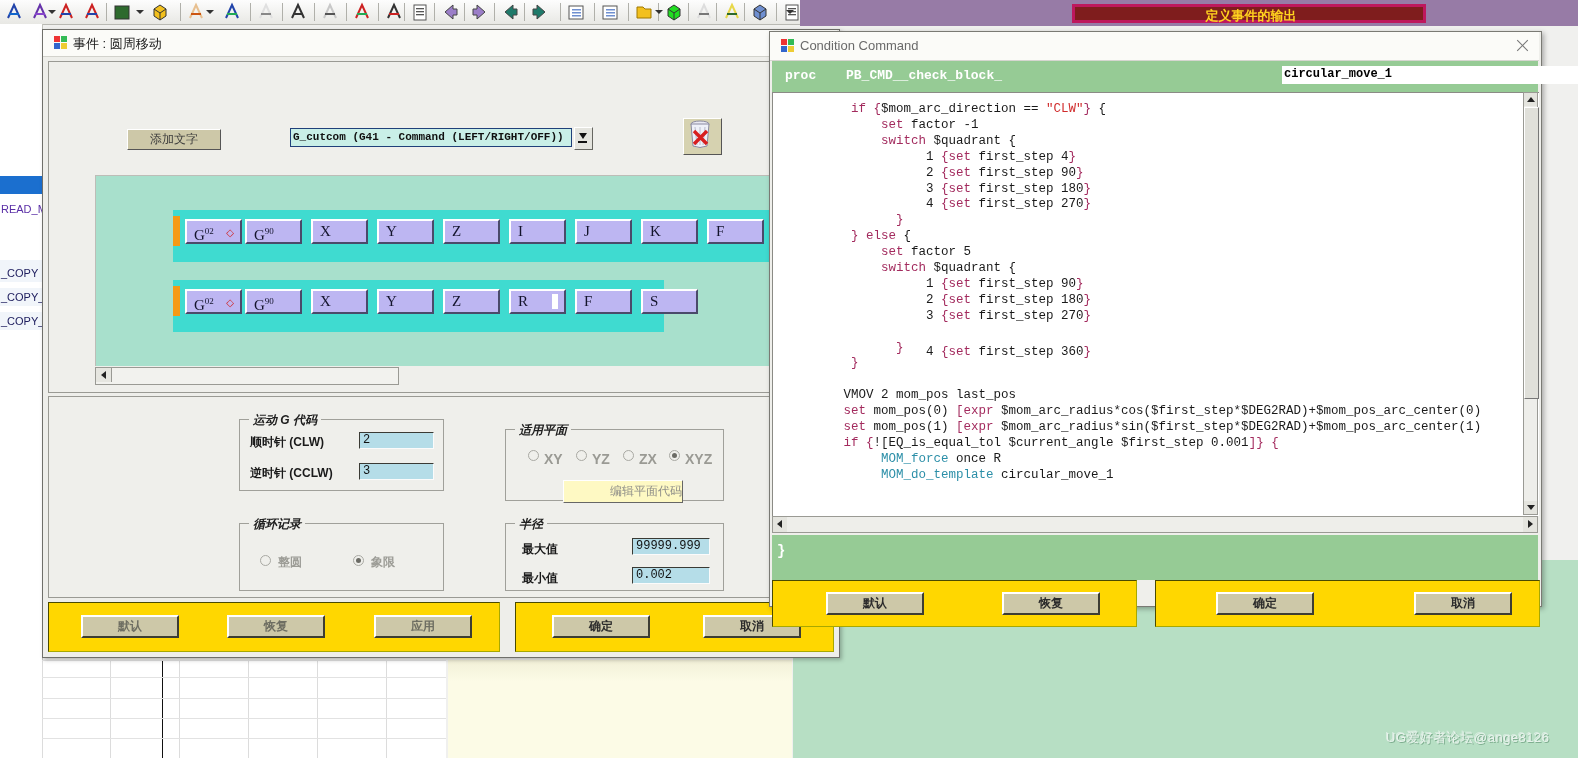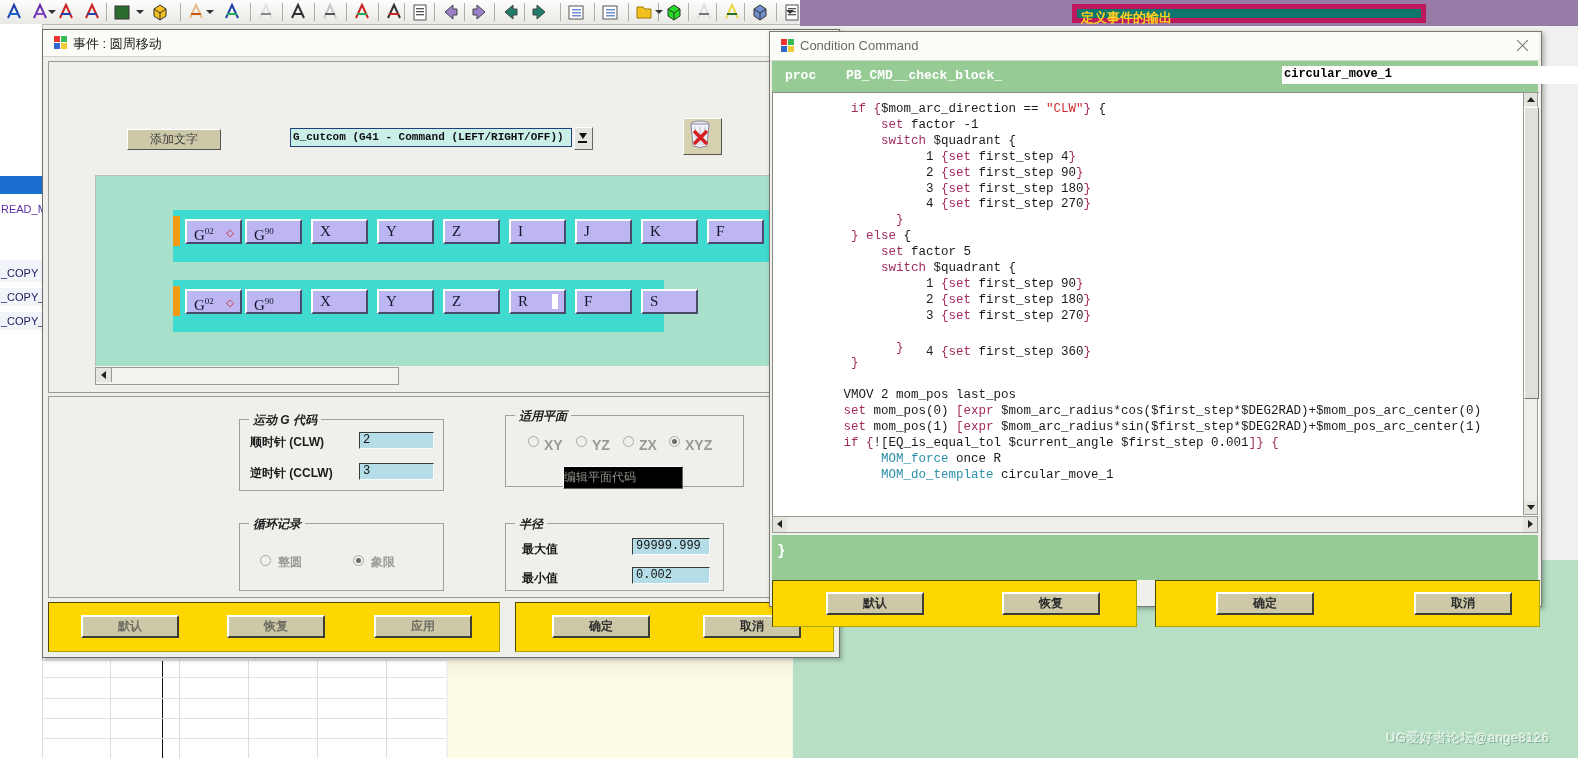--- a/index.html
+++ b/index.html
@@ -38,22 +38,22 @@
 
   #note-pad{left:448px;top:660px;width:344px;height:98px;
     background:linear-gradient(#f2f0d8,#fcfbe6 22%,#fcfbe6);}
   #green-pad{left:793px;top:660px;width:785px;height:98px;background:#b7dfc4;}
   #green-pad2{left:793px;top:560px;width:785px;height:100px;background:#b7dfc4;}
   #watermark{left:1386px;top:729px;font-size:13px;color:#e8f3ec;
     text-shadow:1px 1px 0 #7fae90,-1px -1px 0 #d8ece0;letter-spacing:.5px;white-space:nowrap;}
 
   
   #purple-strip{left:800px;top:0;width:778px;height:26px;background:#977ba6;}
-  #black-title{left:1072px;top:4px;width:354px;height:19px;background:#0f766e;
-    border:5px solid #be185d;box-sizing:border-box;}
+  #black-title{left:1072px;top:4px;width:354px;height:19px;background:#7f1d1d;
+    border:3px solid #be185d;box-sizing:border-box;text-align:center;}
   #black-title span{display:block;color:#ffd21e;font-size:13px;font-weight:bold;
     line-height:17px;padding-left:4px;white-space:nowrap;}
 
   
   #dlg-event{left:42px;top:29px;width:796px;height:627px;
     background:#eeeeea;border:1px solid #6f6f6a;box-shadow:2px 2px 4px rgba(0,0,0,.25);}
   #ev-title{left:0;top:0;width:794px;height:26px;background:#fbfbf8;border-bottom:1px solid #d2d2cc;}
   #ev-title .t{position:absolute;left:30px;top:5px;font-size:13px;color:#1a1a1a;white-space:nowrap;}
   .mini-logo{position:absolute;width:13px;height:13px;}
   .mini-logo i{position:absolute;width:6px;height:6px;display:block;}
@@ -99,23 +99,23 @@
   .lbl{position:absolute;font-size:12px;font-weight:bold;color:#1a1a1a;white-space:nowrap;}
   .tfield{position:absolute;background:#b5dde8;border-top:1px solid #3a3a34;border-left:1px solid #3a3a34;
     border-right:1px solid #fbfbfb;border-bottom:1px solid #fbfbfb;box-sizing:border-box;
     font-family:"Liberation Mono","DejaVu Sans Mono",monospace;font-size:12px;color:#111;
     line-height:15px;padding-left:3px;white-space:nowrap;}
   .rad{position:absolute;width:11px;height:11px;border-radius:50%;
     border:1px solid #a9a9a3;background:#efefeb;box-sizing:border-box;}
   .rad.on::after{content:"";position:absolute;left:2px;top:2px;width:5px;height:5px;border-radius:50%;background:#6b6b65;}
   .rlab{position:absolute;font-size:14px;font-weight:bold;color:#9a9a94;white-space:nowrap;}
   .rlab.cn{font-size:12px;color:#9c9c96;}
-  #btn-planecode{position:absolute;left:57px;top:50px;width:118px;height:21px;background:#000000;
+  #btn-planecode{position:absolute;left:57px;top:50px;width:118px;height:21px;background:#fef9c3;
     border-top:1px solid #fff;border-left:1px solid #fff;border-right:1px solid #666;border-bottom:1px solid #666;
-    font-size:12px;color:#8f8f89;text-align:left;line-height:21px;white-space:nowrap;}
+    font-size:12px;color:#8f8f89;text-align:right;line-height:21px;white-space:nowrap;}
 
   
   .yellowbar{position:absolute;background:#ffd700;
     border-top:1px solid #4a4a00;border-left:1px solid #4a4a00;
     border-right:1px solid #a8a800;border-bottom:1px solid #a8a800;}
   .ybtn{position:absolute;height:23px;background:#cdc8a8;
     border-top:2px solid #fff;border-left:2px solid #fff;border-right:2px solid #3d3d33;border-bottom:2px solid #3d3d33;
     box-sizing:border-box;font-size:12px;font-weight:bold;color:#2b2b2b;text-align:center;line-height:19px;white-space:nowrap;}
   .ybtn.dim{color:#6e6e62;}
 
@@ -450,21 +450,21 @@
   <div class="abs" id="ev-lower">
 
     <div class="grp" style="left:190px;top:22px;width:203px;height:70px;">
       <span class="cap">运动 G 代码</span>
       <span class="lbl" style="left:10px;top:14px;">顺时针 (CLW)</span>
       <span class="tfield" style="left:119px;top:12px;width:75px;height:17px;">2</span>
       <span class="lbl" style="left:10px;top:45px;">逆时针 (CCLW)</span>
       <span class="tfield" style="left:119px;top:43px;width:75px;height:17px;">3</span>
     </div>
 
-    <div class="grp" style="left:456px;top:18px;width:217px;height:70px;padding-left:20px;">
+    <div class="grp" style="left:456px;top:32px;width:217px;height:70px;">
       <span class="cap">适用平面</span>
       <span class="rad" style="left:22px;top:20px;"></span>
       <span class="rlab" style="left:38px;top:21px;">XY</span>
       <span class="rad" style="left:70px;top:20px;"></span>
       <span class="rlab" style="left:86px;top:21px;">YZ</span>
       <span class="rad" style="left:117px;top:20px;"></span>
       <span class="rlab" style="left:133px;top:21px;">ZX</span>
       <span class="rad on" style="left:163px;top:20px;"></span>
       <span class="rlab" style="left:179px;top:21px;">XYZ</span>
       <span id="btn-planecode">编辑平面代码</span>

